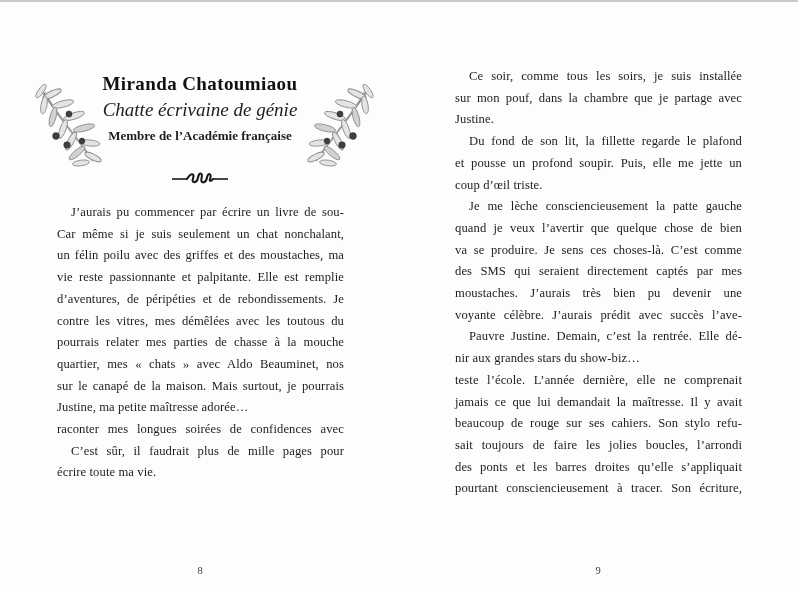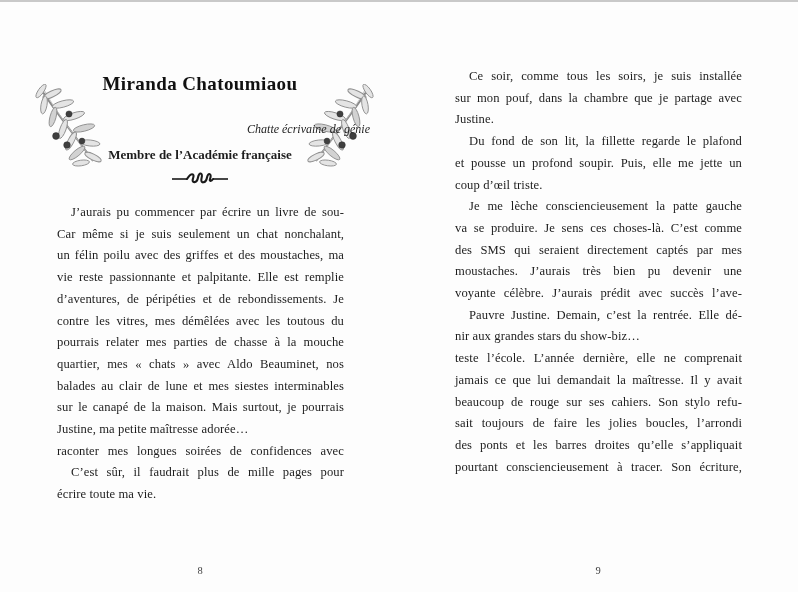--- a/index.html
+++ b/index.html
@@ -8,21 +8,21 @@
     background:#fdfdfd; overflow:hidden;
     font-family:"Liberation Serif","DejaVu Serif",serif;
     color:#1d1d1d;
   }
   .edge { position:absolute; left:0; width:798px; height:2px; background:#c9c9c9; }
   .edge.top { top:0; }
   .edge.bottom { top:597px; }
 
   .chapter-header { position:absolute; left:30px; top:74px; width:340px; text-align:center; }
   .author { font-size:19px; font-weight:bold; letter-spacing:0.4px; color:#111; line-height:20px; }
-  .role { font-size:12px; font-style:italic; margin-top:27px; line-height:16px;text-align:right; }
+  .role { font-size:19px; font-style:italic; margin-top:8px; line-height:16px; }
   .membership { font-size:13px; font-weight:bold; margin-top:10px; line-height:15px; }
 
   .branch { position:absolute; top:84px; width:76px; height:88px; }
   .branch.leftb { left:32px; }
   .branch.rightb { left:301px; transform:scaleX(-1); }
 
   .divider { position:absolute; left:172px; top:171px; width:56px; height:15px; }
 
   .textcol { position:absolute; width:287px; }
   .textcol.leftcol { left:57px; top:202px; }
@@ -116,40 +116,40 @@
 
     <div class="textcol leftcol" id="left-page-text">
         <div class="line indent">J’aurais pu commencer par écrire un livre de sou-</div>
         <div class="line">Car même si je suis seulement un chat nonchalant,</div>
         <div class="line">un félin poilu avec des griffes et des moustaches, ma</div>
         <div class="line">vie reste passionnante et palpitante. Elle est remplie</div>
         <div class="line">d’aventures, de péripéties et de rebondissements. Je</div>
         <div class="line">contre les vitres, mes démêlées avec les toutous du</div>
         <div class="line">pourrais relater mes parties de chasse à la mouche</div>
         <div class="line">quartier, mes « chats » avec Aldo Beauminet, nos</div>
-        <div class="line">balades au clair de lune et mes siestes interminables</div>
         <div class="line">sur le canapé de la maison. Mais surtout, je pourrais</div>
         <div class="line para-end">Justine, ma petite maîtresse adorée…</div>
         <div class="line">raconter mes longues soirées de confidences avec</div>
         <div class="line indent">C’est sûr, il faudrait plus de mille pages pour</div>
         <div class="line para-end">écrire toute ma vie.</div>
       </div>
 
     <div class="pagenum leftn">8</div>
   </div>
 
   <div>
     <div class="textcol rightcol" id="right-page-text">
         <div class="line indent">Ce soir, comme tous les soirs, je suis installée</div>
         <div class="line">sur mon pouf, dans la chambre que je partage avec</div>
         <div class="line para-end">Justine.</div>
         <div class="line indent">Du fond de son lit, la fillette regarde le plafond</div>
         <div class="line">et pousse un profond soupir. Puis, elle me jette un</div>
         <div class="line para-end">coup d’œil triste.</div>
         <div class="line indent">Je me lèche consciencieusement la patte gauche</div>
+        <div class="line">quand je veux l’avertir que quelque chose de bien</div>
         <div class="line">va se produire. Je sens ces choses-là. C’est comme</div>
         <div class="line">des SMS qui seraient directement captés par mes</div>
         <div class="line">moustaches. J’aurais très bien pu devenir une</div>
         <div class="line">voyante célèbre. J’aurais prédit avec succès l’ave-</div>
         <div class="line indent">Pauvre Justine. Demain, c’est la rentrée. Elle dé-</div>
         <div class="line para-end">nir aux grandes stars du show-biz…</div>
         <div class="line">teste l’école. L’année dernière, elle ne comprenait</div>
         <div class="line">jamais ce que lui demandait la maîtresse. Il y avait</div>
         <div class="line">beaucoup de rouge sur ses cahiers. Son stylo refu-</div>
         <div class="line">sait toujours de faire les jolies boucles, l’arrondi</div>

